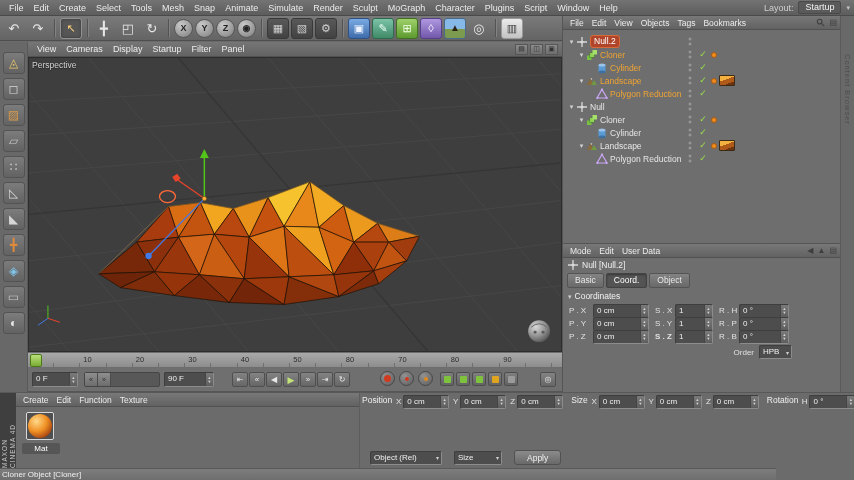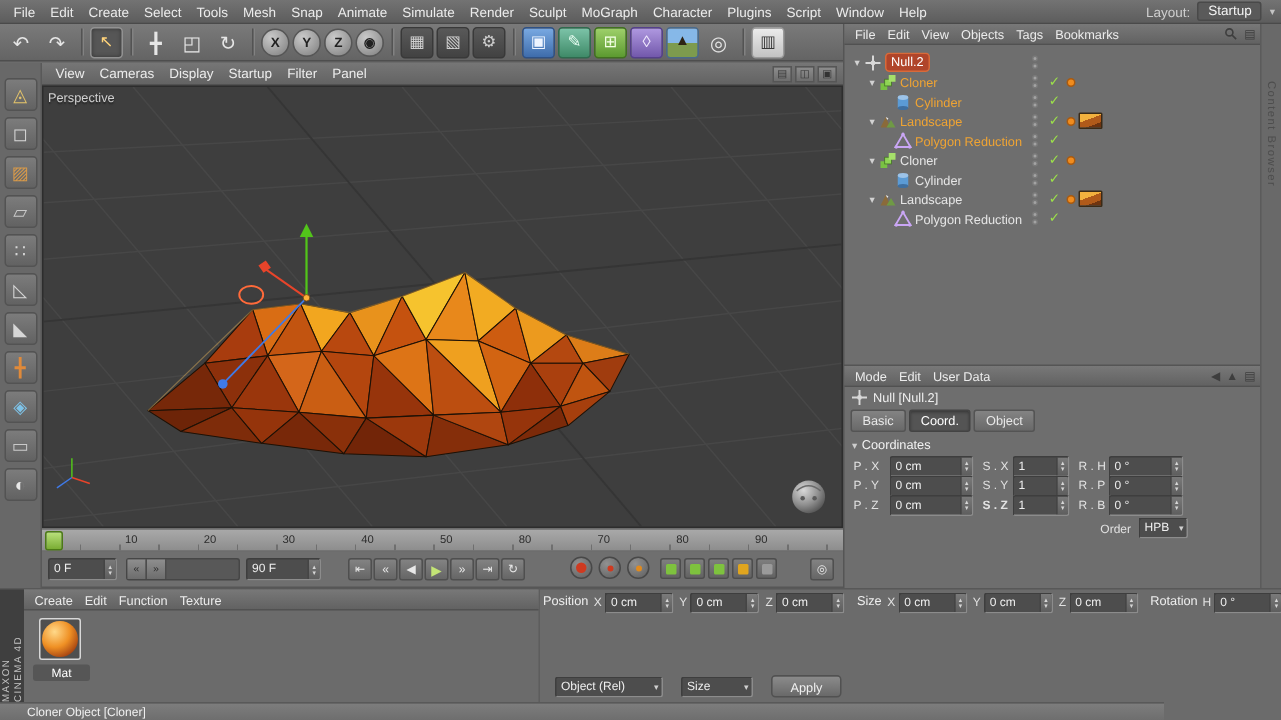--- a/index.html
+++ b/index.html
@@ -125,21 +125,21 @@
   .coord-panel{position:absolute;left:360px;top:392px;width:494px;height:76px;background:#6b6b6b;border-top:1px solid #585858}
   #coord-cols{position:absolute;left:2px;top:2px;display:flex;gap:8px}
   .cc{display:flex;flex-direction:row;gap:2px}
   .cc-h{text-align:center;font-size:8.5px;color:#efefef;height:11px}
   .cc-row{display:flex;align-items:center;gap:2px;height:13px}
   .cc-l{width:7px;font-size:8px;color:#e2e2e2;text-align:right;flex:none}
   .coord-bottom{position:absolute;left:10px;top:57px;display:flex;gap:12px;align-items:center}
   .btn{height:15px;padding:0 12px;background:linear-gradient(#8b8b8b,#696969);border:1px solid #515151;border-radius:3px;color:#f0f0f0;font-size:8.5px;font-family:inherit}
 
   
-  .statusbar{position:absolute;left:0;top:468px;width:776px;height:12px;background:linear-gradient(#7d7d7d,#6e6e6e);border-top:1px solid #595959;display:flex;align-items:center;padding-left:18px}
+  .statusbar{position:absolute;left:0;top:468px;width:776px;height:12px;background:linear-gradient(#7d7d7d,#6e6e6e);border-top:1px solid #595959;display:flex;align-items:center;padding-left:2px}
   .statusbar span{font-size:8px;color:#f0f0f0}
 </style>
 </head>
 <body>
 
 <div id="app">
 
   <div class="menubar">
     <div class="mb-items" id="menubar-items">
         <div class="menu-item">File</div>
@@ -521,20 +521,39 @@
           </span>
           <span class="om-dots">
             <i></i>
             <i></i>
           </span>
           <span class="om-check">✓</span>
           <span class="om-tags"></span>
         </div>
         <div class="om-row">
           <span class="om-name">
+            <span style="width: 0px; flex: 0 0 auto;"></span>
+            <span class="om-exp">▾</span>
+            <span class="om-ico">
+              <svg viewBox="0 0 12 12">
+                <path d="M6 1v10M1 6h10" stroke="#d8d8d8" stroke-width="1.3"></path>
+                <circle cx="6" cy="6" r="1.6" fill="#d8d8d8"></circle>
+              </svg>
+            </span>
+            <span class="om-label">Null</span>
+          </span>
+          <span class="om-dots">
+            <i></i>
+            <i></i>
+          </span>
+          <span class="om-check"></span>
+          <span class="om-tags"></span>
+        </div>
+        <div class="om-row">
+          <span class="om-name">
             <span style="width: 10px; flex: 0 0 auto;"></span>
             <span class="om-exp">▾</span>
             <span class="om-ico">
               <svg viewBox="0 0 12 12">
                 <rect x="1" y="6.5" width="4.5" height="4.5" fill="#79c143"></rect>
                 <rect x="3.8" y="3.8" width="4.5" height="4.5" fill="#8fd455" stroke="#3f7020" stroke-width="0.5"></rect>
                 <rect x="6.5" y="1" width="4.5" height="4.5" fill="#a5e06a"></rect>
               </svg>
             </span>
             <span class="om-label">Cloner</span>

